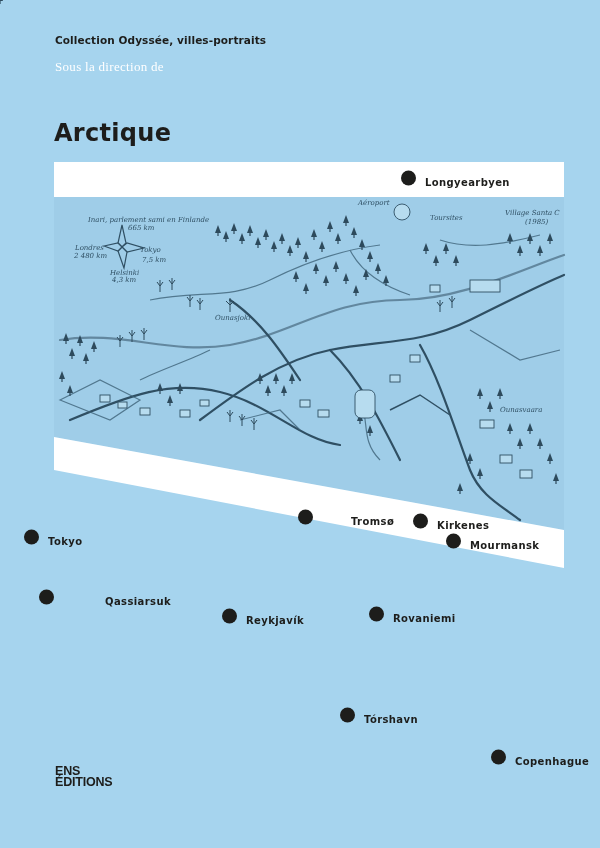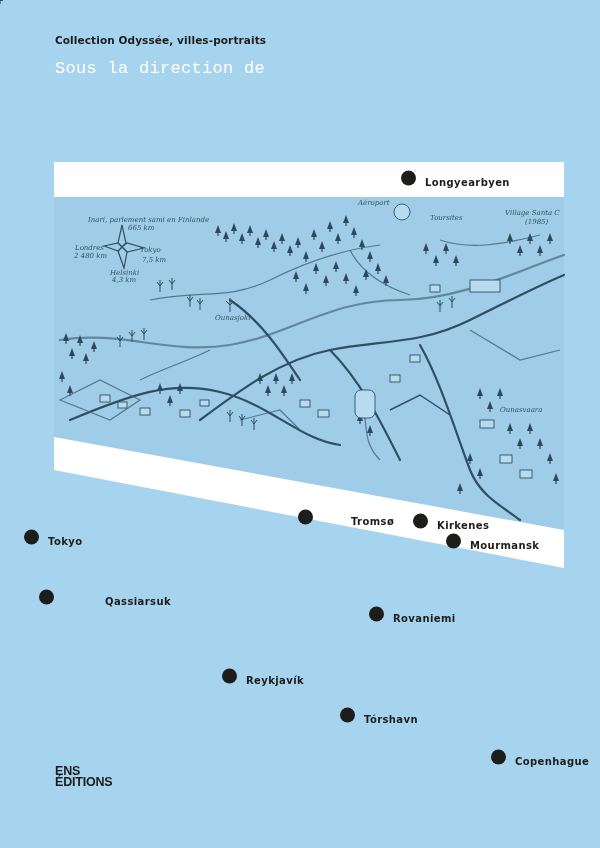--- a/index.html
+++ b/index.html
@@ -10,22 +10,22 @@
       font-family: "DejaVu Sans", "Liberation Sans", sans-serif;
     }
     .cover { position: absolute; inset: 0; }
     .series {
       position: absolute; left: 55px; top: 34px;
       font-size: 10.5px; font-weight: bold; color: #1d1d1b;
       letter-spacing: 0.1px;
     }
     .direction {
       position: absolute; left: 55px; top: 59px;
-      font-size: 17px; color: #ffffff; letter-spacing: 0.3px;
-      font-family: Liberation Mono, monospace;
+      font-size: 13px; color: #ffffff; letter-spacing: 0.3px;
+      font-family: Liberation Serif, serif;
     }
     .editors {
       position: absolute; left: 55px; top: 77px;
       font-size: 13px; font-weight: bold; color: #ffffff;
       letter-spacing: 0.1px;
     }
     .title {
       position: absolute; left: 54px; top: 119px;
       font-size: 24px; font-weight: bold; color: #1d1d1b;
       letter-spacing: 0.3px;
@@ -215,20 +215,21 @@
       <path d="M390,410 L420,395 L450,415" stroke="#2f4f63" stroke-width="1.5" fill="none"></path>
     </g>
 
     <rect x="54" y="162" width="510" height="35" fill="#ffffff"></rect>
 
     <polygon points="54,437 564,530 564,568 54,470" fill="#ffffff"></polygon>
   </svg>
 
   <div class="series">Collection Odyssée, villes-portraits</div>
   <div class="direction">Sous la direction de</div>
+  <div class="title">Arctique</div>
 
   <div class="city" style="left:401px; top:178px;">
     <span class="dot"></span>
     <span class="city-label">Longyearbyen</span>
   </div>
   <div class="city" style="left:298px; top:517px;gap:29px;">
     <span class="dot"></span>
     <span class="city-label">Tromsø</span>
   </div>
   <div class="city" style="left:413px; top:521px;">
@@ -244,21 +245,21 @@
     <span class="city-label">Tokyo</span>
   </div>
   <div class="city" style="left:39px; top:597px;gap:42px;">
     <span class="dot"></span>
     <span class="city-label">Qassiarsuk</span>
   </div>
   <div class="city" style="left:369px; top:614px;justify-content:center;">
     <span class="dot"></span>
     <span class="city-label">Rovaniemi</span>
   </div>
-  <div class="city" style="left:182px; top:676px;padding-left:40px;">
+  <div class="city" style="left:182px; top:616px;padding-left:40px;">
     <span class="dot"></span>
     <span class="city-label">Reykjavík</span>
   </div>
   <div class="city" style="left:340px; top:715px;">
     <span class="dot"></span>
     <span class="city-label">Tórshavn</span>
   </div>
   <div class="city" style="left:491px; top:757px;">
     <span class="dot"></span>
     <span class="city-label">Copenhague</span>

